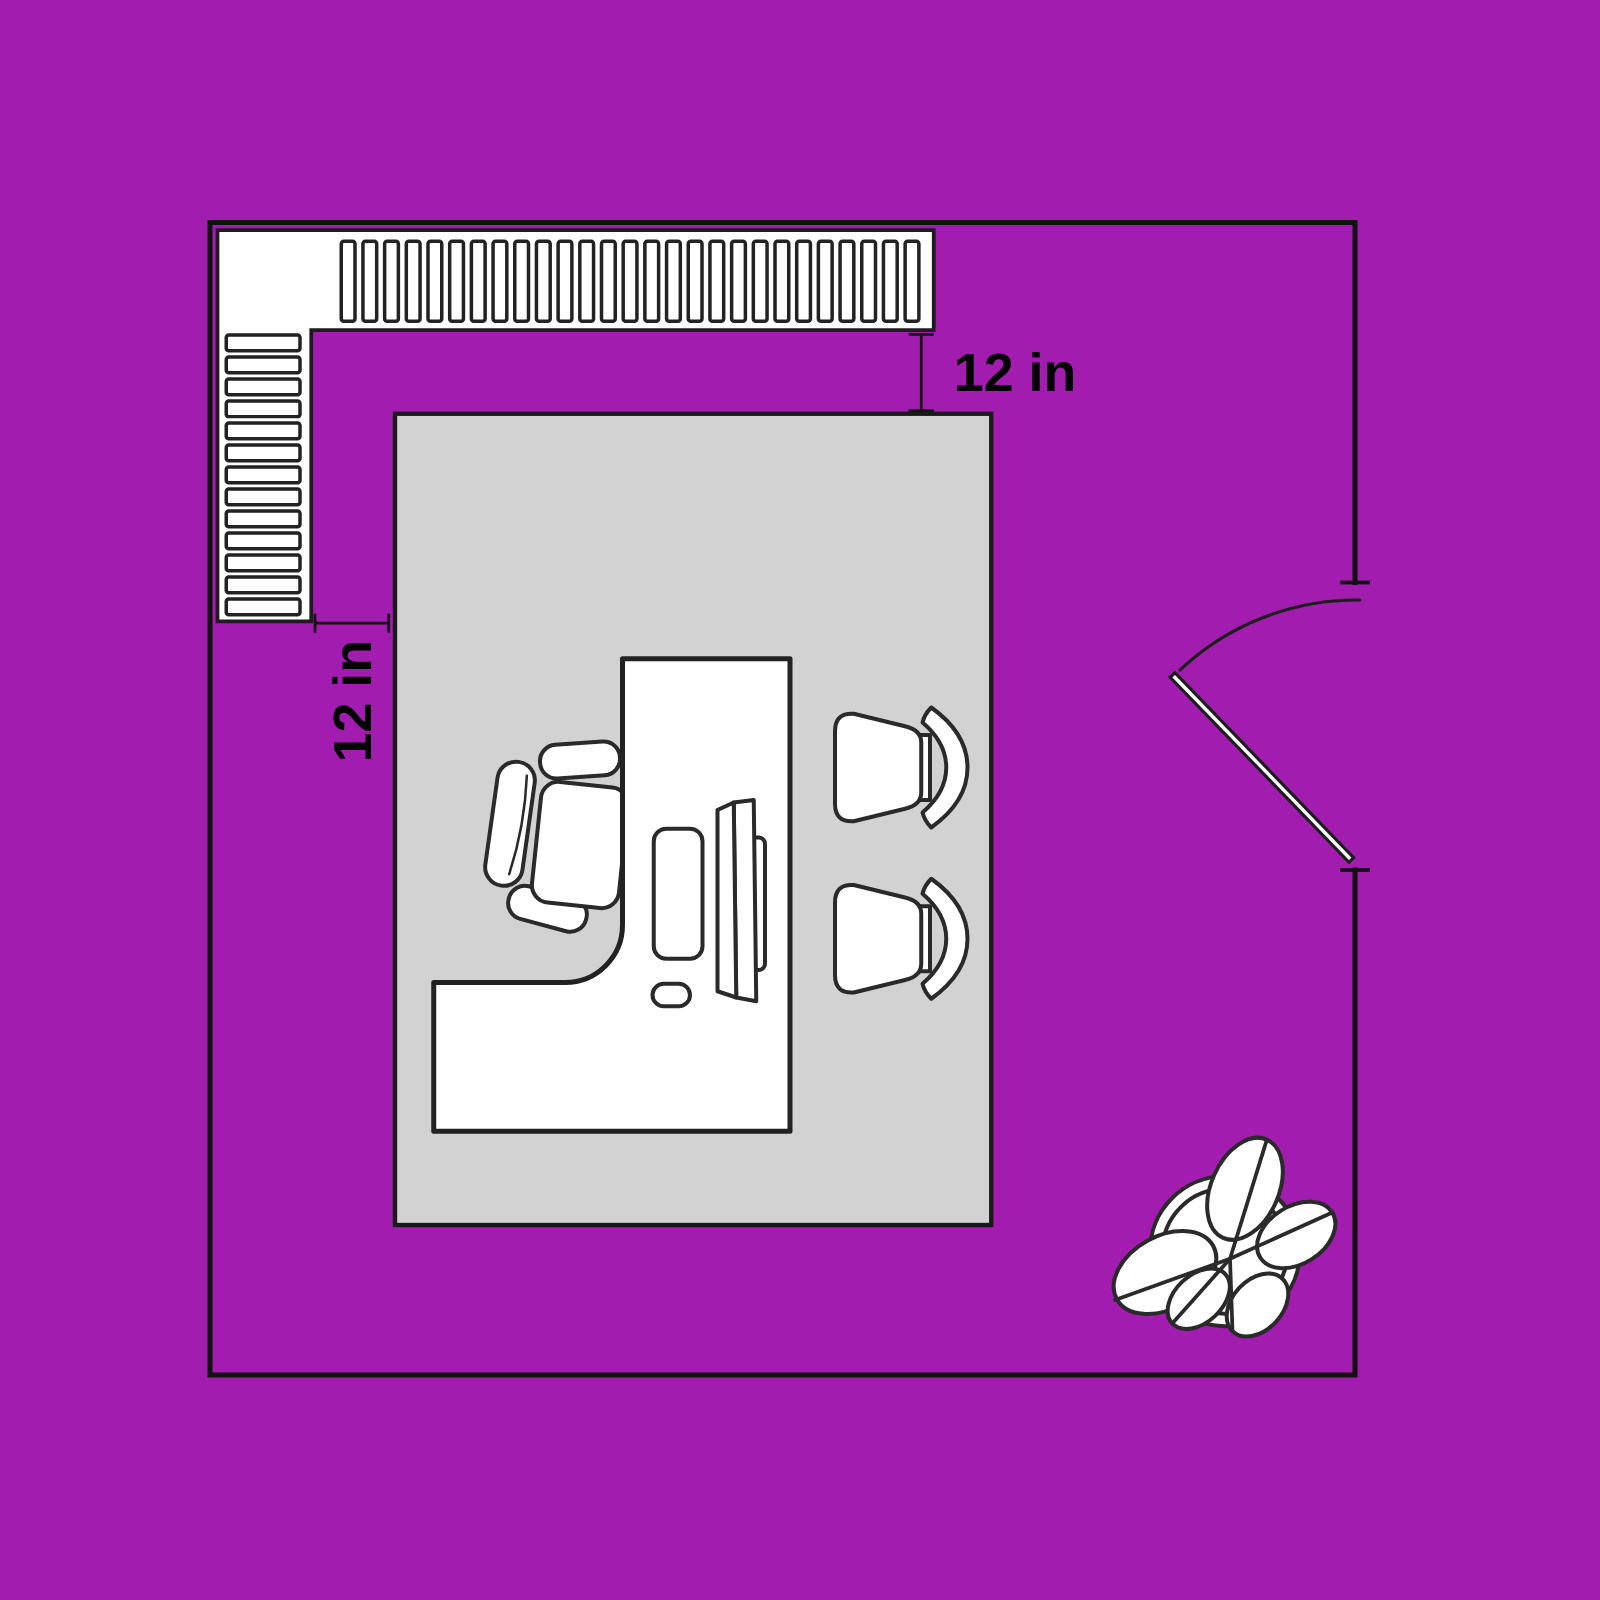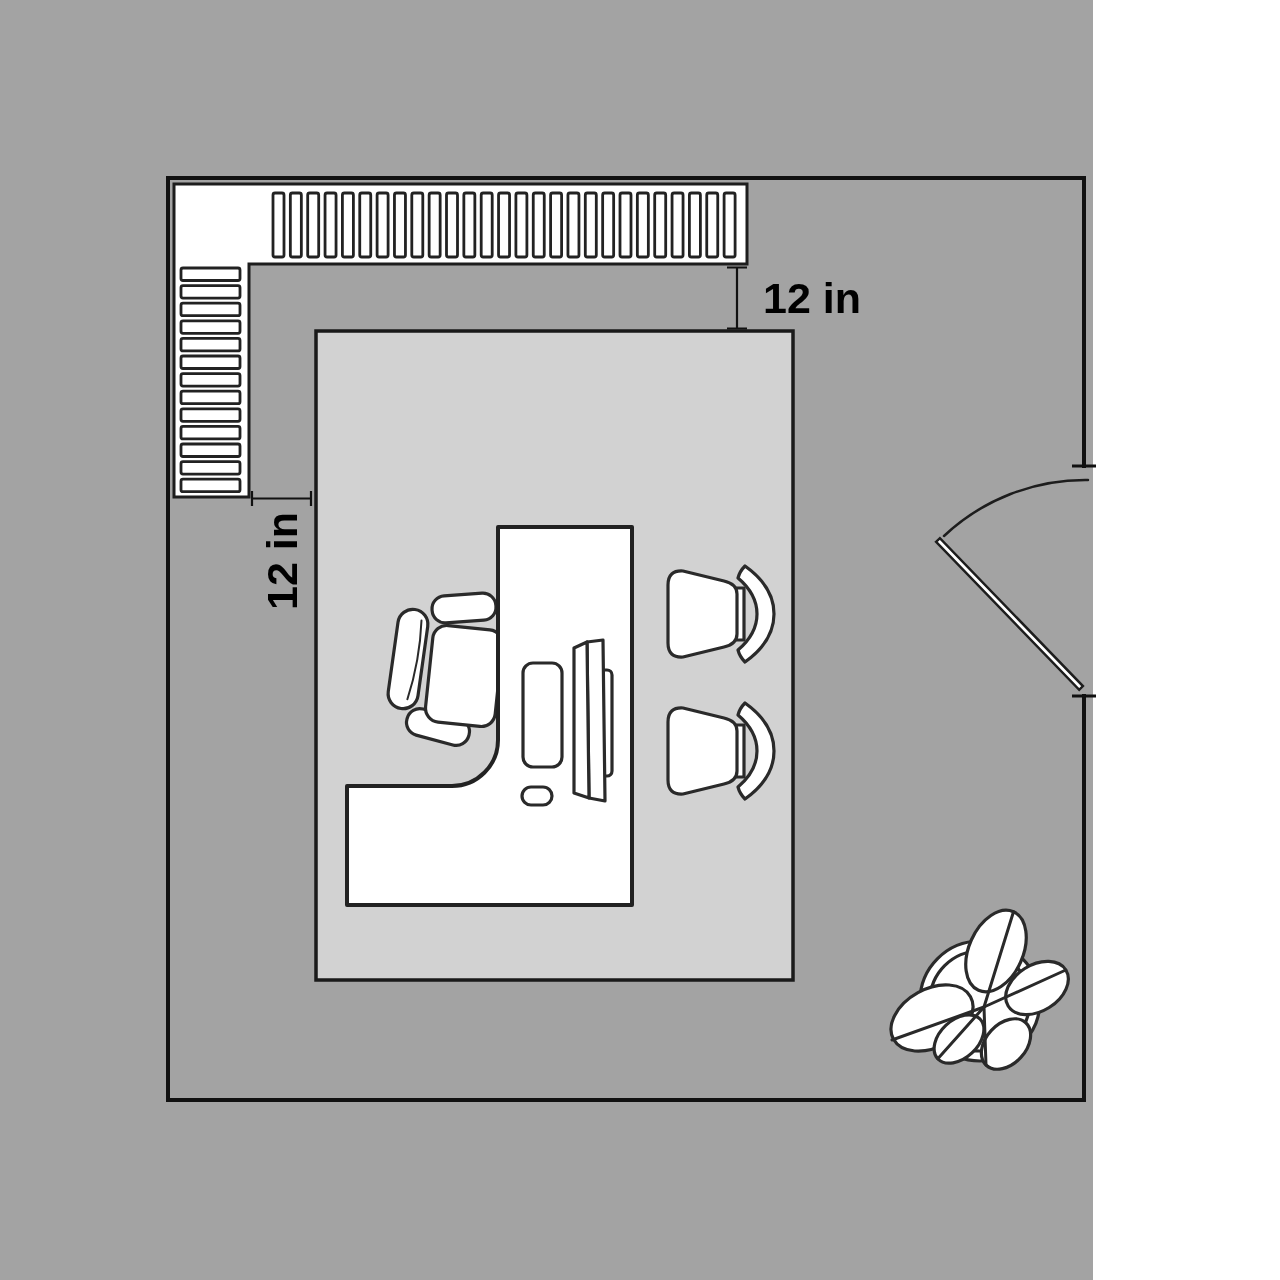--- a/index.html
+++ b/index.html
@@ -1,16 +1,16 @@
 <!DOCTYPE html>
 <html><head>
 <meta charset="utf-8">
 <style>
   html,body{margin:0;padding:0;background:#ffffff;}
-  .canvas{width:1093px;height:1280px;position:relative;background:#a3a3a3;
+  .canvas{width:1280px;height:1280px;position:relative;background:#a21caf;
           font-family:"Liberation Sans", sans-serif;}
   svg{display:block;}
   
   .wall{fill:none;stroke:#111111;stroke-width:4;stroke-linecap:square;}
   .wall-cap{fill:none;stroke:#111111;stroke-width:3;stroke-linecap:butt;}
   .shelf-outline{fill:#ffffff;stroke:#1d1d1d;stroke-width:3;}
   .slats rect{fill:#ffffff;stroke:#222222;stroke-width:2.8;}
   .rug{fill:#d2d2d2;stroke:#1a1a1a;stroke-width:3.5;}
   .furn{fill:#ffffff;stroke:#2a2a2a;stroke-width:3.2;stroke-linejoin:round;}
   .desk{fill:#ffffff;stroke:#222222;stroke-width:4;stroke-linejoin:round;}

